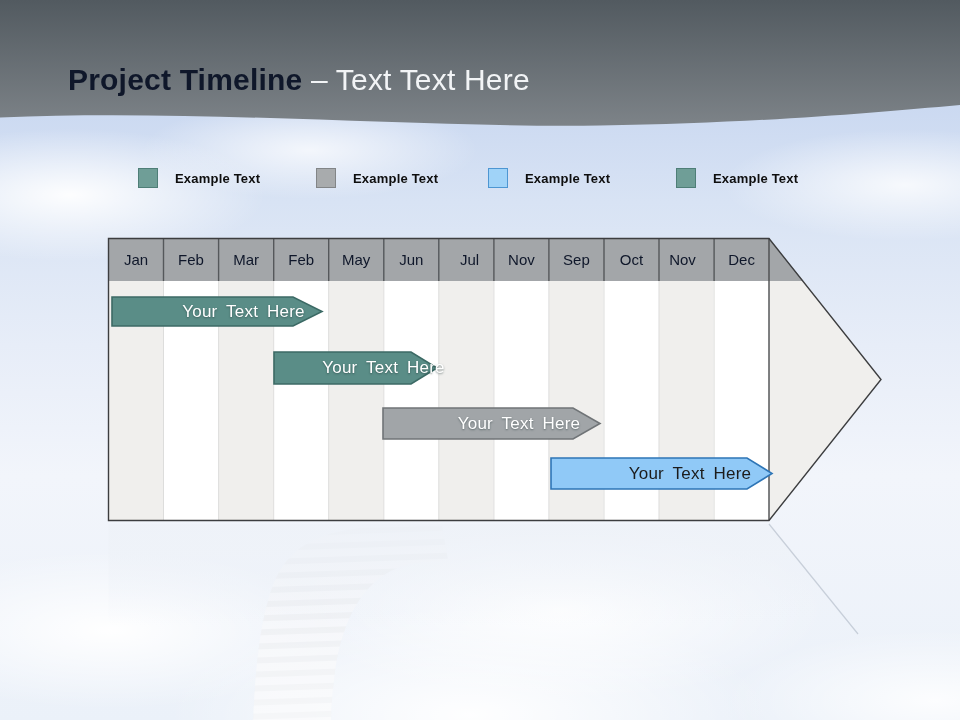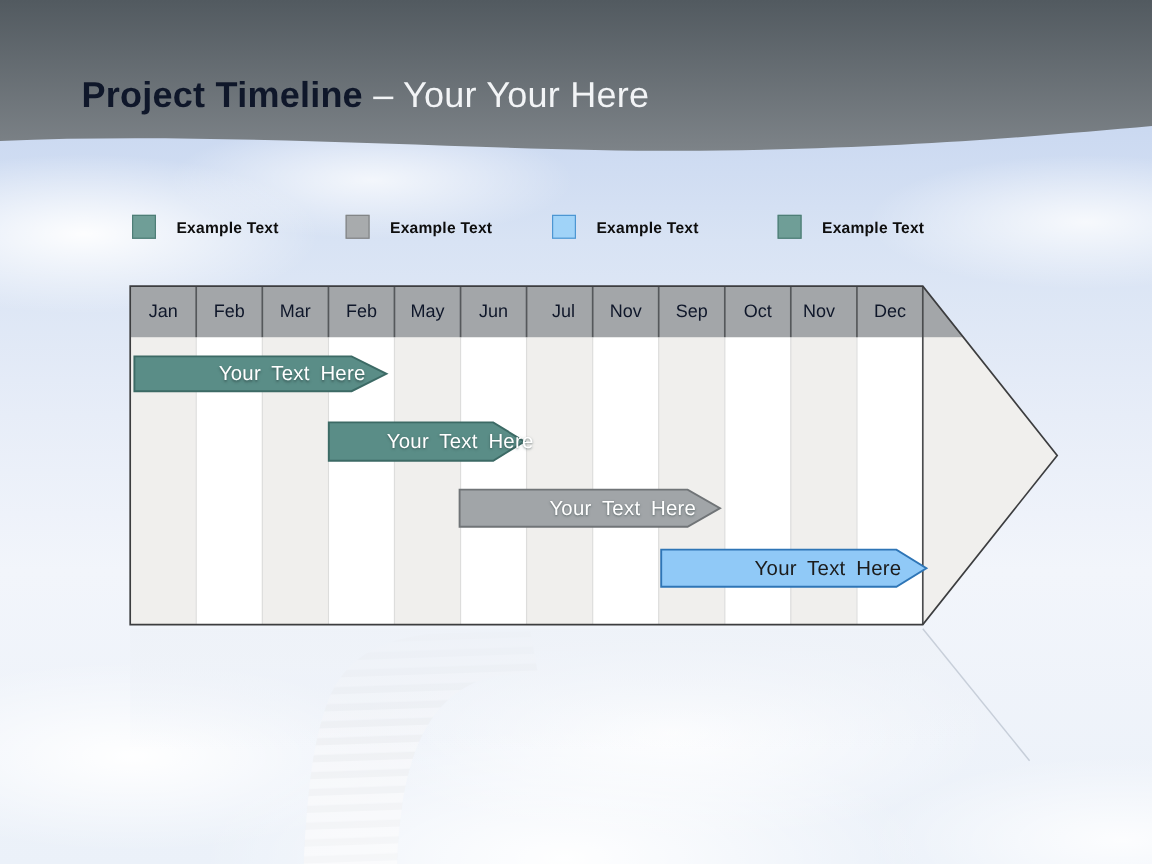--- a/index.html
+++ b/index.html
@@ -22,21 +22,21 @@
   .chart-svg{position:absolute;left:0;top:0;z-index:2;}
 
   
   .band{position:absolute;left:0;top:0;z-index:4;}
   .title{position:absolute;left:68px;top:60px;z-index:5;font-size:30px;line-height:40px;
          color:#fff;letter-spacing:.2px;white-space:nowrap;}
   .title .t-bold{font-weight:bold;color:#0f172a;}
   .title .t-rest{font-weight:400;color:#f2f4f6;}
 
   
-  .legend-item{position:absolute;top:178px;z-index:5;display:flex;align-items:center;height:22px;}
+  .legend-item{position:absolute;top:167px;z-index:5;display:flex;align-items:center;height:22px;margin-left:28px;}
   .swatch{width:20px;height:20px;box-sizing:border-box;margin-right:17px;}
   .sw-0{background:#6f9e97;border:1.5px solid #4e7e77;}
   .sw-1{background:#a8abad;border:1.5px solid #828587;}
   .sw-2{background:#a0d3f8;border:1.5px solid #4d96d2;}
   .sw-3{background:#6f9e97;border:1.5px solid #4e7e77;}
   .legend-label{font-size:13px;font-weight:bold;color:#0e0e0e;letter-spacing:.2px;white-space:nowrap;}
   .li-0{left:110px;} .li-1{left:288px;} .li-2{left:460px;} .li-3{left:648px;}
 
   
   .overlay{position:absolute;z-index:3;text-align:center;white-space:nowrap;}
@@ -152,21 +152,21 @@
     <defs>
       <linearGradient id="bandGrad" x1="0" y1="0" x2="0" y2="1">
         <stop offset="0" stop-color="#525a60"></stop>
         <stop offset="1" stop-color="#7d8388"></stop>
       </linearGradient>
     </defs>
     <path d="M0,0 H960 V105 C870,113 760,123 600,125.5 C420,128 200,109 0,117.5 Z" fill="url(#bandGrad)"></path>
   </svg>
   <div class="title">
     <span class="t-bold">Project Timeline</span>
-    <span class="t-rest"> </span><span class="t-rest">– Your Your Here</span>
+    <span class="t-rest"> </span><span class="t-rest">– Text Text Here</span>
   </div>
 
   <div class="legend-item li-0">
     <span class="swatch sw-0"></span>
     <span class="legend-label">Example Text</span>
   </div>
   <div class="legend-item li-1">
     <span class="swatch sw-1"></span>
     <span class="legend-label">Example Text</span>
   </div>

